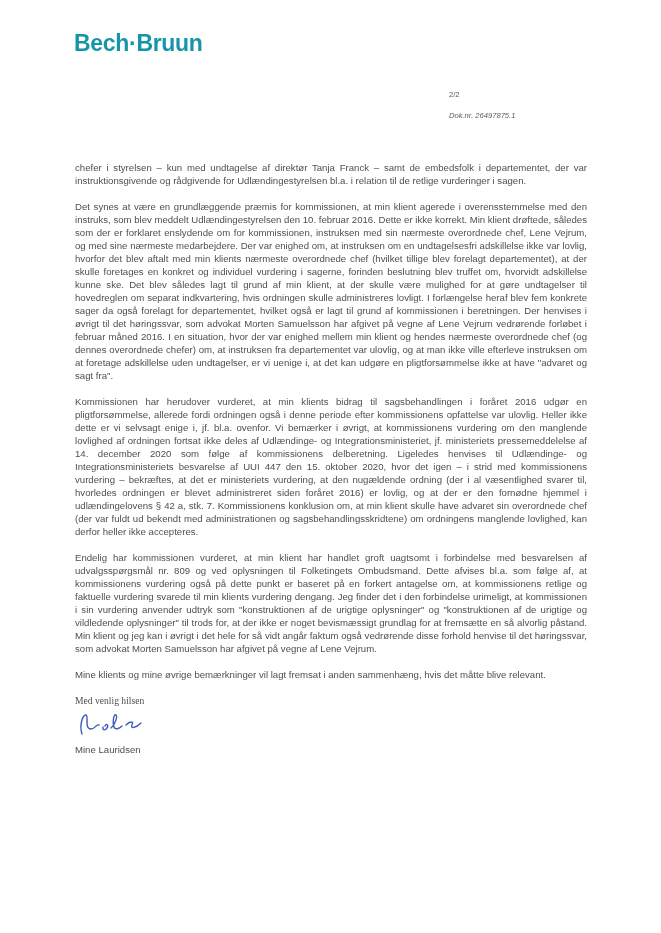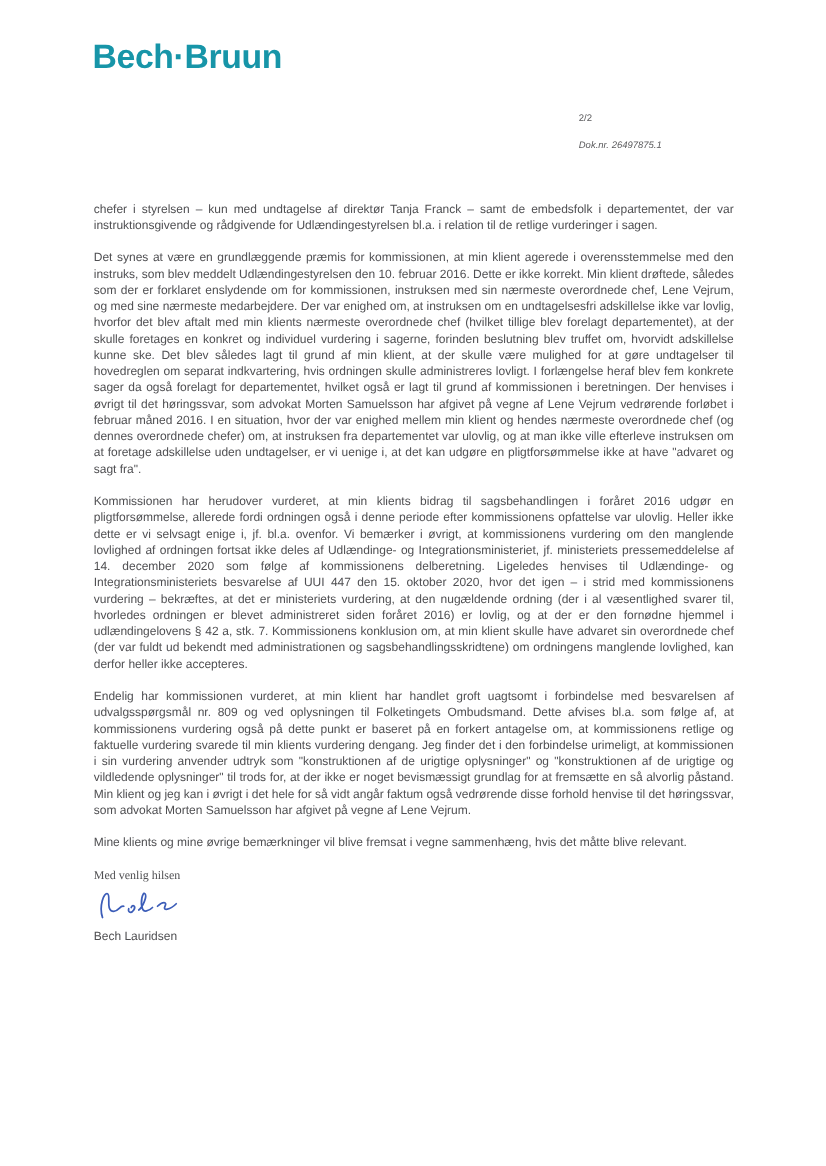--- a/index.html
+++ b/index.html
@@ -11,29 +11,29 @@
     font-family: "Liberation Sans", sans-serif;
     position: relative;
     overflow: hidden;
   }
   .page { position: absolute; inset: 0; background: #ffffff; }
 
   .logo {
     position: absolute;
     left: 74px;
     top: 30px;
-    font-size: 27px;
+    font-size: 23px;
     font-weight: bold;
     letter-spacing: -0.3px;
     color: #1795a8;
   }
 
   .meta {
     position: absolute;
-    left: 463px;
+    left: 449px;
     top: 90px;
     font-size: 7.6px;
     color: #5a5a5c;
     line-height: 10px;
   }
   .meta .docnr { margin-top: 11px; font-style: italic; }
 
   .body-text {
     position: absolute;
     left: 75px;
@@ -65,29 +65,29 @@
   <div class="meta">
     <div>2/2</div>
     <div class="docnr">Dok.nr. 26497875.1</div>
   </div>
 
   <div class="body-text">
     <p>chefer i styrelsen – kun med undtagelse af direktør Tanja Franck – samt de embedsfolk i departementet, der var instruktionsgivende og rådgivende for Udlændingestyrelsen bl.a. i relation til de retlige vurderinger i sagen.</p>
     <p>Det synes at være en grundlæggende præmis for kommissionen, at min klient agerede i overensstemmelse med den instruks, som blev meddelt Udlændingestyrelsen den 10. februar 2016. Dette er ikke korrekt. Min klient drøftede, således som der er forklaret enslydende om for kommissionen, instruksen med sin nærmeste overordnede chef, Lene Vejrum, og med sine nærmeste medarbejdere. Der var enighed om, at instruksen om en undtagelsesfri adskillelse ikke var lovlig, hvorfor det blev aftalt med min klients nærmeste overordnede chef (hvilket tillige blev forelagt departementet), at der skulle foretages en konkret og individuel vurdering i sagerne, forinden beslutning blev truffet om, hvorvidt adskillelse kunne ske. Det blev således lagt til grund af min klient, at der skulle være mulighed for at gøre undtagelser til hovedreglen om separat indkvartering, hvis ordningen skulle administreres lovligt. I forlængelse heraf blev fem konkrete sager da også forelagt for departementet, hvilket også er lagt til grund af kommissionen i beretningen. Der henvises i øvrigt til det høringssvar, som advokat Morten Samuelsson har afgivet på vegne af Lene Vejrum vedrørende forløbet i februar måned 2016. I en situation, hvor der var enighed mellem min klient og hendes nærmeste overordnede chef (og dennes overordnede chefer) om, at instruksen fra departementet var ulovlig, og at man ikke ville efterleve instruksen om at foretage adskillelse uden undtagelser, er vi uenige i, at det kan udgøre en pligtforsømmelse ikke at have "advaret og sagt fra".</p>
     <p>Kommissionen har herudover vurderet, at min klients bidrag til sagsbehandlingen i foråret 2016 udgør en pligtforsømmelse, allerede fordi ordningen også i denne periode efter kommissionens opfattelse var ulovlig. Heller ikke dette er vi selvsagt enige i, jf. bl.a. ovenfor. Vi bemærker i øvrigt, at kommissionens vurdering om den manglende lovlighed af ordningen fortsat ikke deles af Udlændinge- og Integrationsministeriet, jf. ministeriets pressemeddelelse af 14. december 2020 som følge af kommissionens delberetning. Ligeledes henvises til Udlændinge- og Integrationsministeriets besvarelse af UUI 447 den 15. oktober 2020, hvor det igen – i strid med kommissionens vurdering – bekræftes, at det er ministeriets vurdering, at den nugældende ordning (der i al væsentlighed svarer til, hvorledes ordningen er blevet administreret siden foråret 2016) er lovlig, og at der er den fornødne hjemmel i udlændingelovens § 42 a, stk. 7. Kommissionens konklusion om, at min klient skulle have advaret sin overordnede chef (der var fuldt ud bekendt med administrationen og sagsbehandlingsskridtene) om ordningens manglende lovlighed, kan derfor heller ikke accepteres.</p>
     <p>Endelig har kommissionen vurderet, at min klient har handlet groft uagtsomt i forbindelse med besvarelsen af udvalgsspørgsmål nr. 809 og ved oplysningen til Folketingets Ombudsmand. Dette afvises bl.a. som følge af, at kommissionens vurdering også på dette punkt er baseret på en forkert antagelse om, at kommissionens retlige og faktuelle vurdering svarede til min klients vurdering dengang. Jeg finder det i den forbindelse urimeligt, at kommissionen i sin vurdering anvender udtryk som "konstruktionen af de urigtige oplysninger" og "konstruktionen af de urigtige og vildledende oplysninger" til trods for, at der ikke er noget bevismæssigt grundlag for at fremsætte en så alvorlig påstand. Min klient og jeg kan i øvrigt i det hele for så vidt angår faktum også vedrørende disse forhold henvise til det høringssvar, som advokat Morten Samuelsson har afgivet på vegne af Lene Vejrum.</p>
-    <p>Mine klients og mine øvrige bemærkninger vil blive fremsat i vegne sammenhæng, hvis det måtte blive relevant.</p>
+    <p>Mine klients og mine øvrige bemærkninger vil lagt fremsat i anden sammenhæng, hvis det måtte blive relevant.</p>
 
     <p class="closing">Med venlig hilsen</p>
 
     <div class="signature-block">
       <svg width="72" height="32" viewBox="0 0 72 32">
         <path d="M7 25 C4 16 8 5 11 6 C14 7 9 20 16 20 C20 20 21 15 24 16
                  M28 18 C27 21 30 22 32 19 C34 16 31 14 30 17
                  M36 19 C39 17 43 8 41 6 C39 4 37 13 39 18 C40 21 44 20 47 17
                  M51 16 C55 12 59 12 57 16 C55 20 61 19 66 14" stroke="#3c5db8" stroke-width="1.4" fill="none" stroke-linecap="round"></path>
       </svg>
     </div>
 
-    <p class="sig-name">Bech Lauridsen</p>
+    <p class="sig-name">Mine Lauridsen</p>
   </div>
 
 </div>
 
 </body></html>

